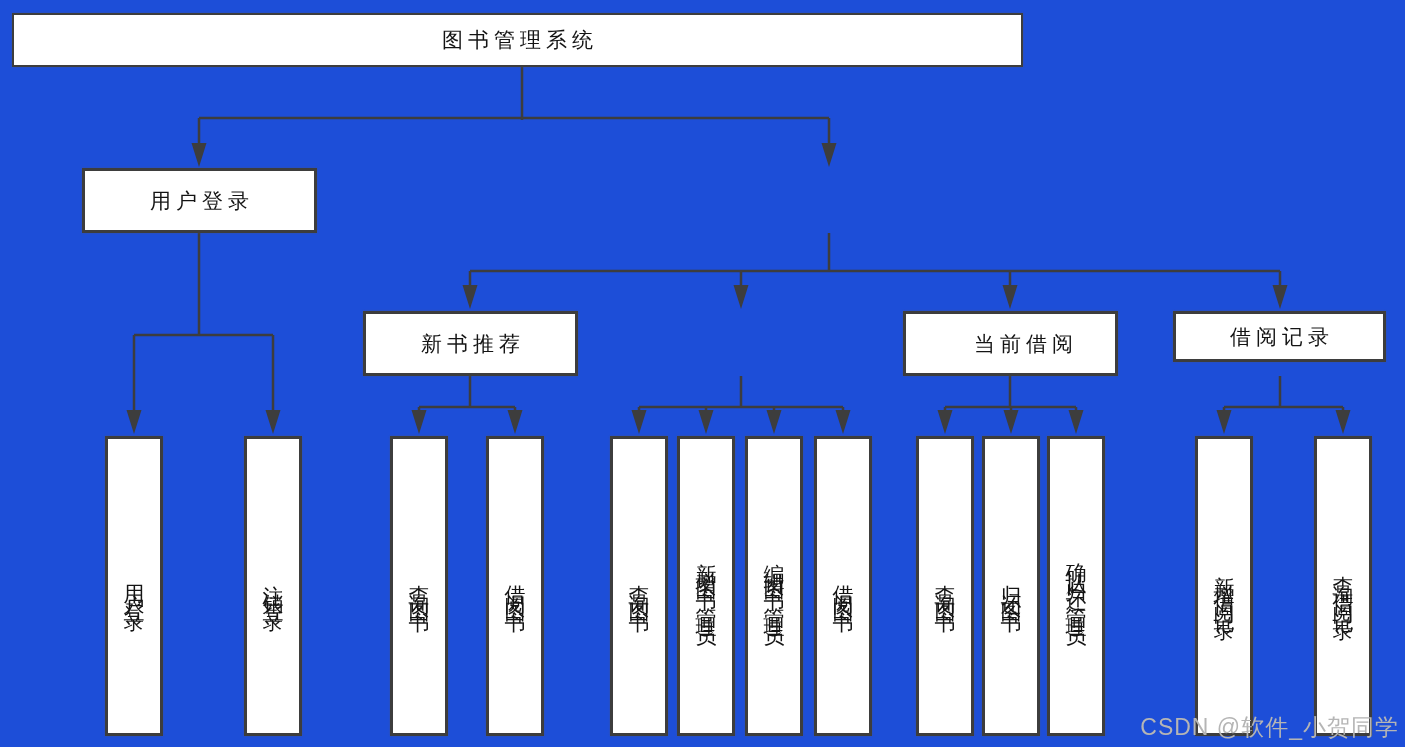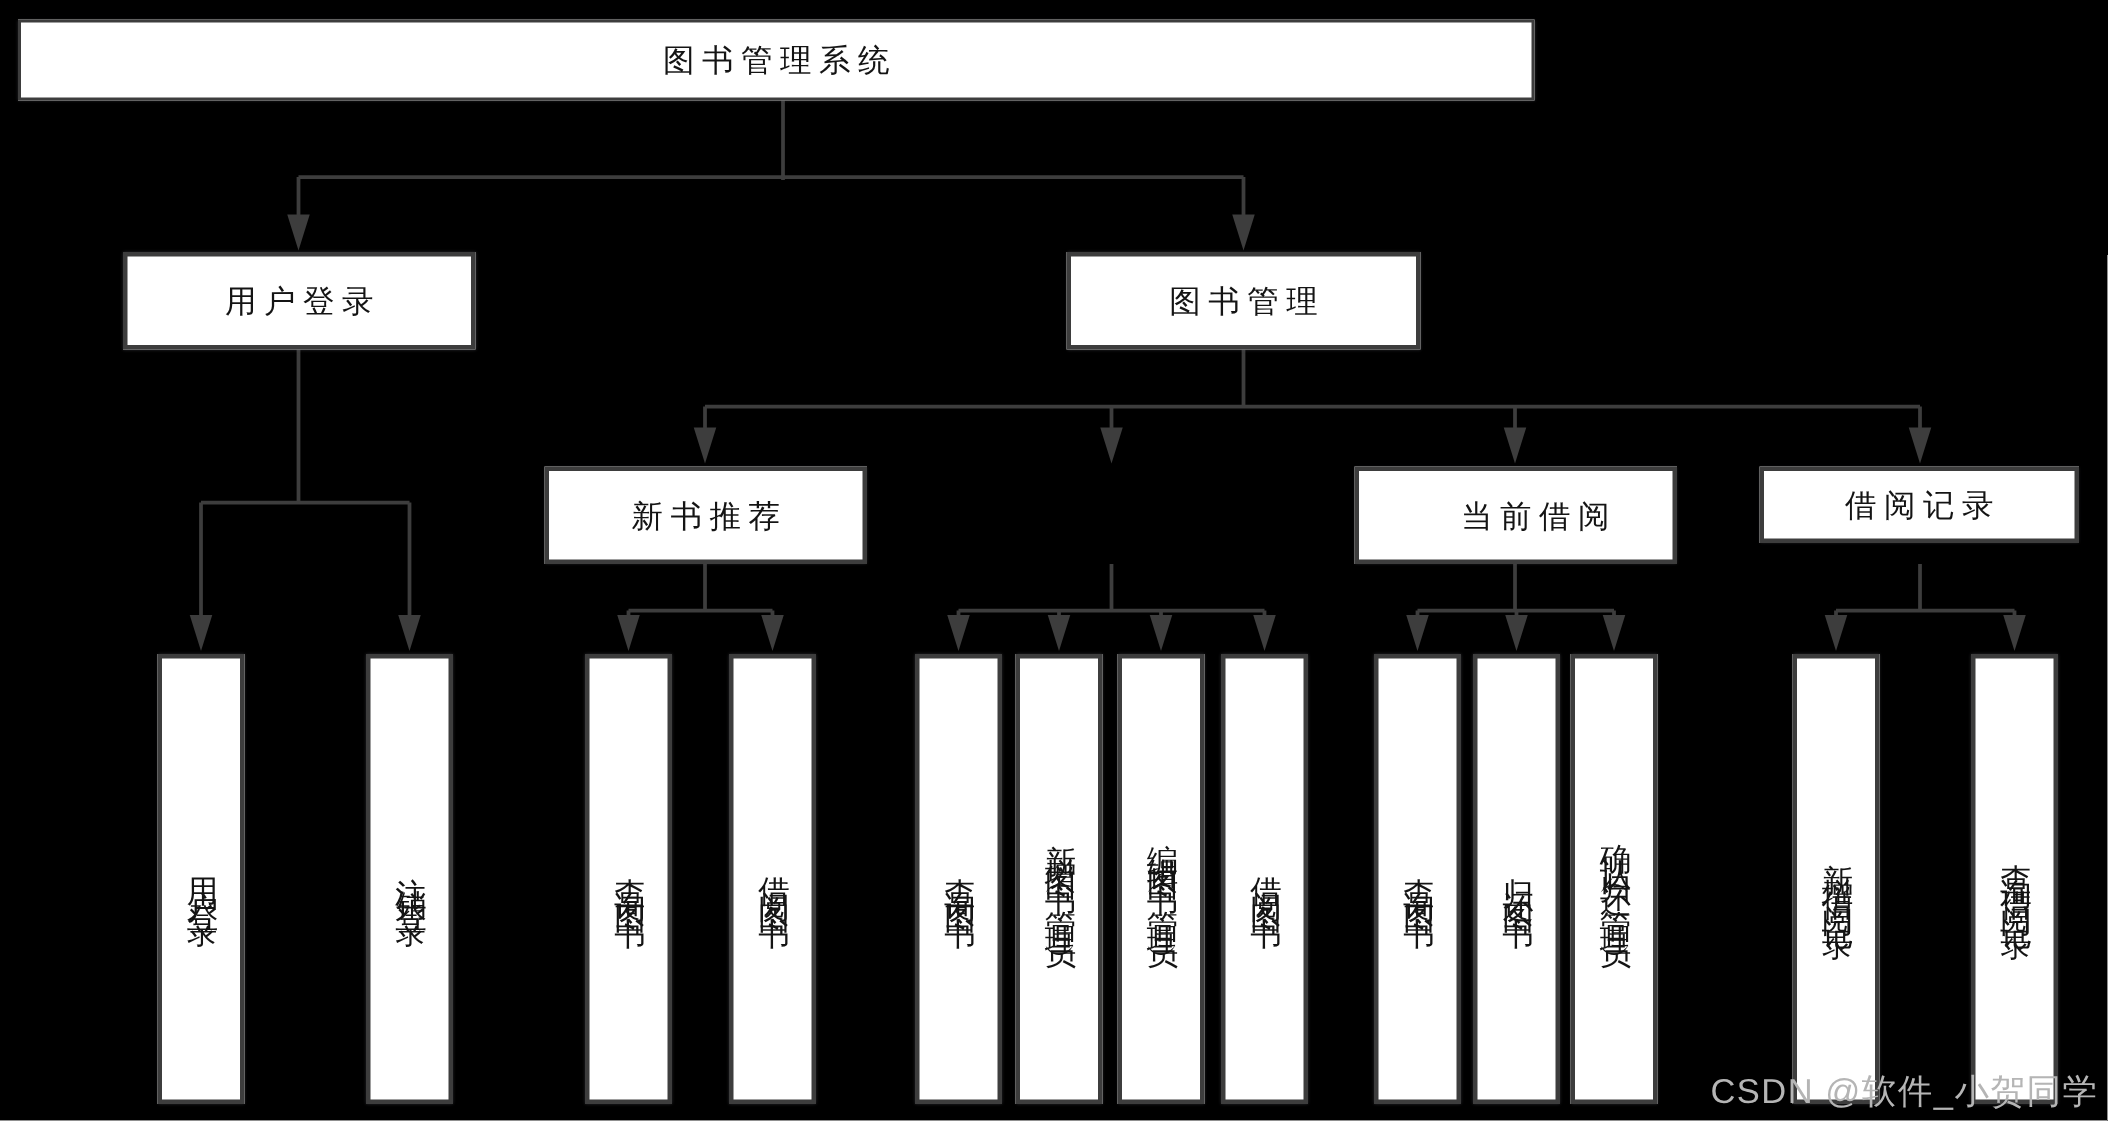--- a/index.html
+++ b/index.html
@@ -1,20 +1,20 @@
 <!DOCTYPE html>
 <html><head>
 <meta charset="utf-8">
 <style>
   html, body { margin: 0; padding: 0; background: #ffffff; }
   #stage {
     position: relative;
     width: 1405px;
     height: 747px;
-    background: #000000;
+    background: #1d4ed8;
     overflow: hidden;
     font-family: "Liberation Sans", "DejaVu Sans", sans-serif;
     color: #141414;
   }
   #connectors {
     position: absolute;
     left: 0; top: 0;
     width: 1405px; height: 747px;
   }
   .node {
@@ -113,23 +113,20 @@
              M1335.5,410 L1350.5,410 L1343,434 Z"></path>
   </svg>
 
   <div class="node root-node" style="left:12px; top:13px; width:1011px; height:54px;">
     <span class="hlabel">图书管理系统</span>
   </div>
 
   <div class="node" style="left:82px; top:168px; width:235px; height:65px;">
     <span class="hlabel">用户登录</span>
   </div>
-  <div class="node" style="left:711px; top:168px; width:236px; height:65px;">
-    <span class="hlabel">图书管理</span>
-  </div>
 
   <div class="node" style="left:363px; top:311px; width:215px; height:65px;">
     <span class="hlabel">新书推荐</span>
   </div>
   <div class="node" style="left:903px; top:311px; width:215px; height:65px;padding-left:26px;">
     <span class="hlabel">当前借阅</span>
   </div>
   <div class="node" style="left:1173px; top:311px; width:213px; height:51px;">
     <span class="hlabel">借阅记录</span>
   </div>

